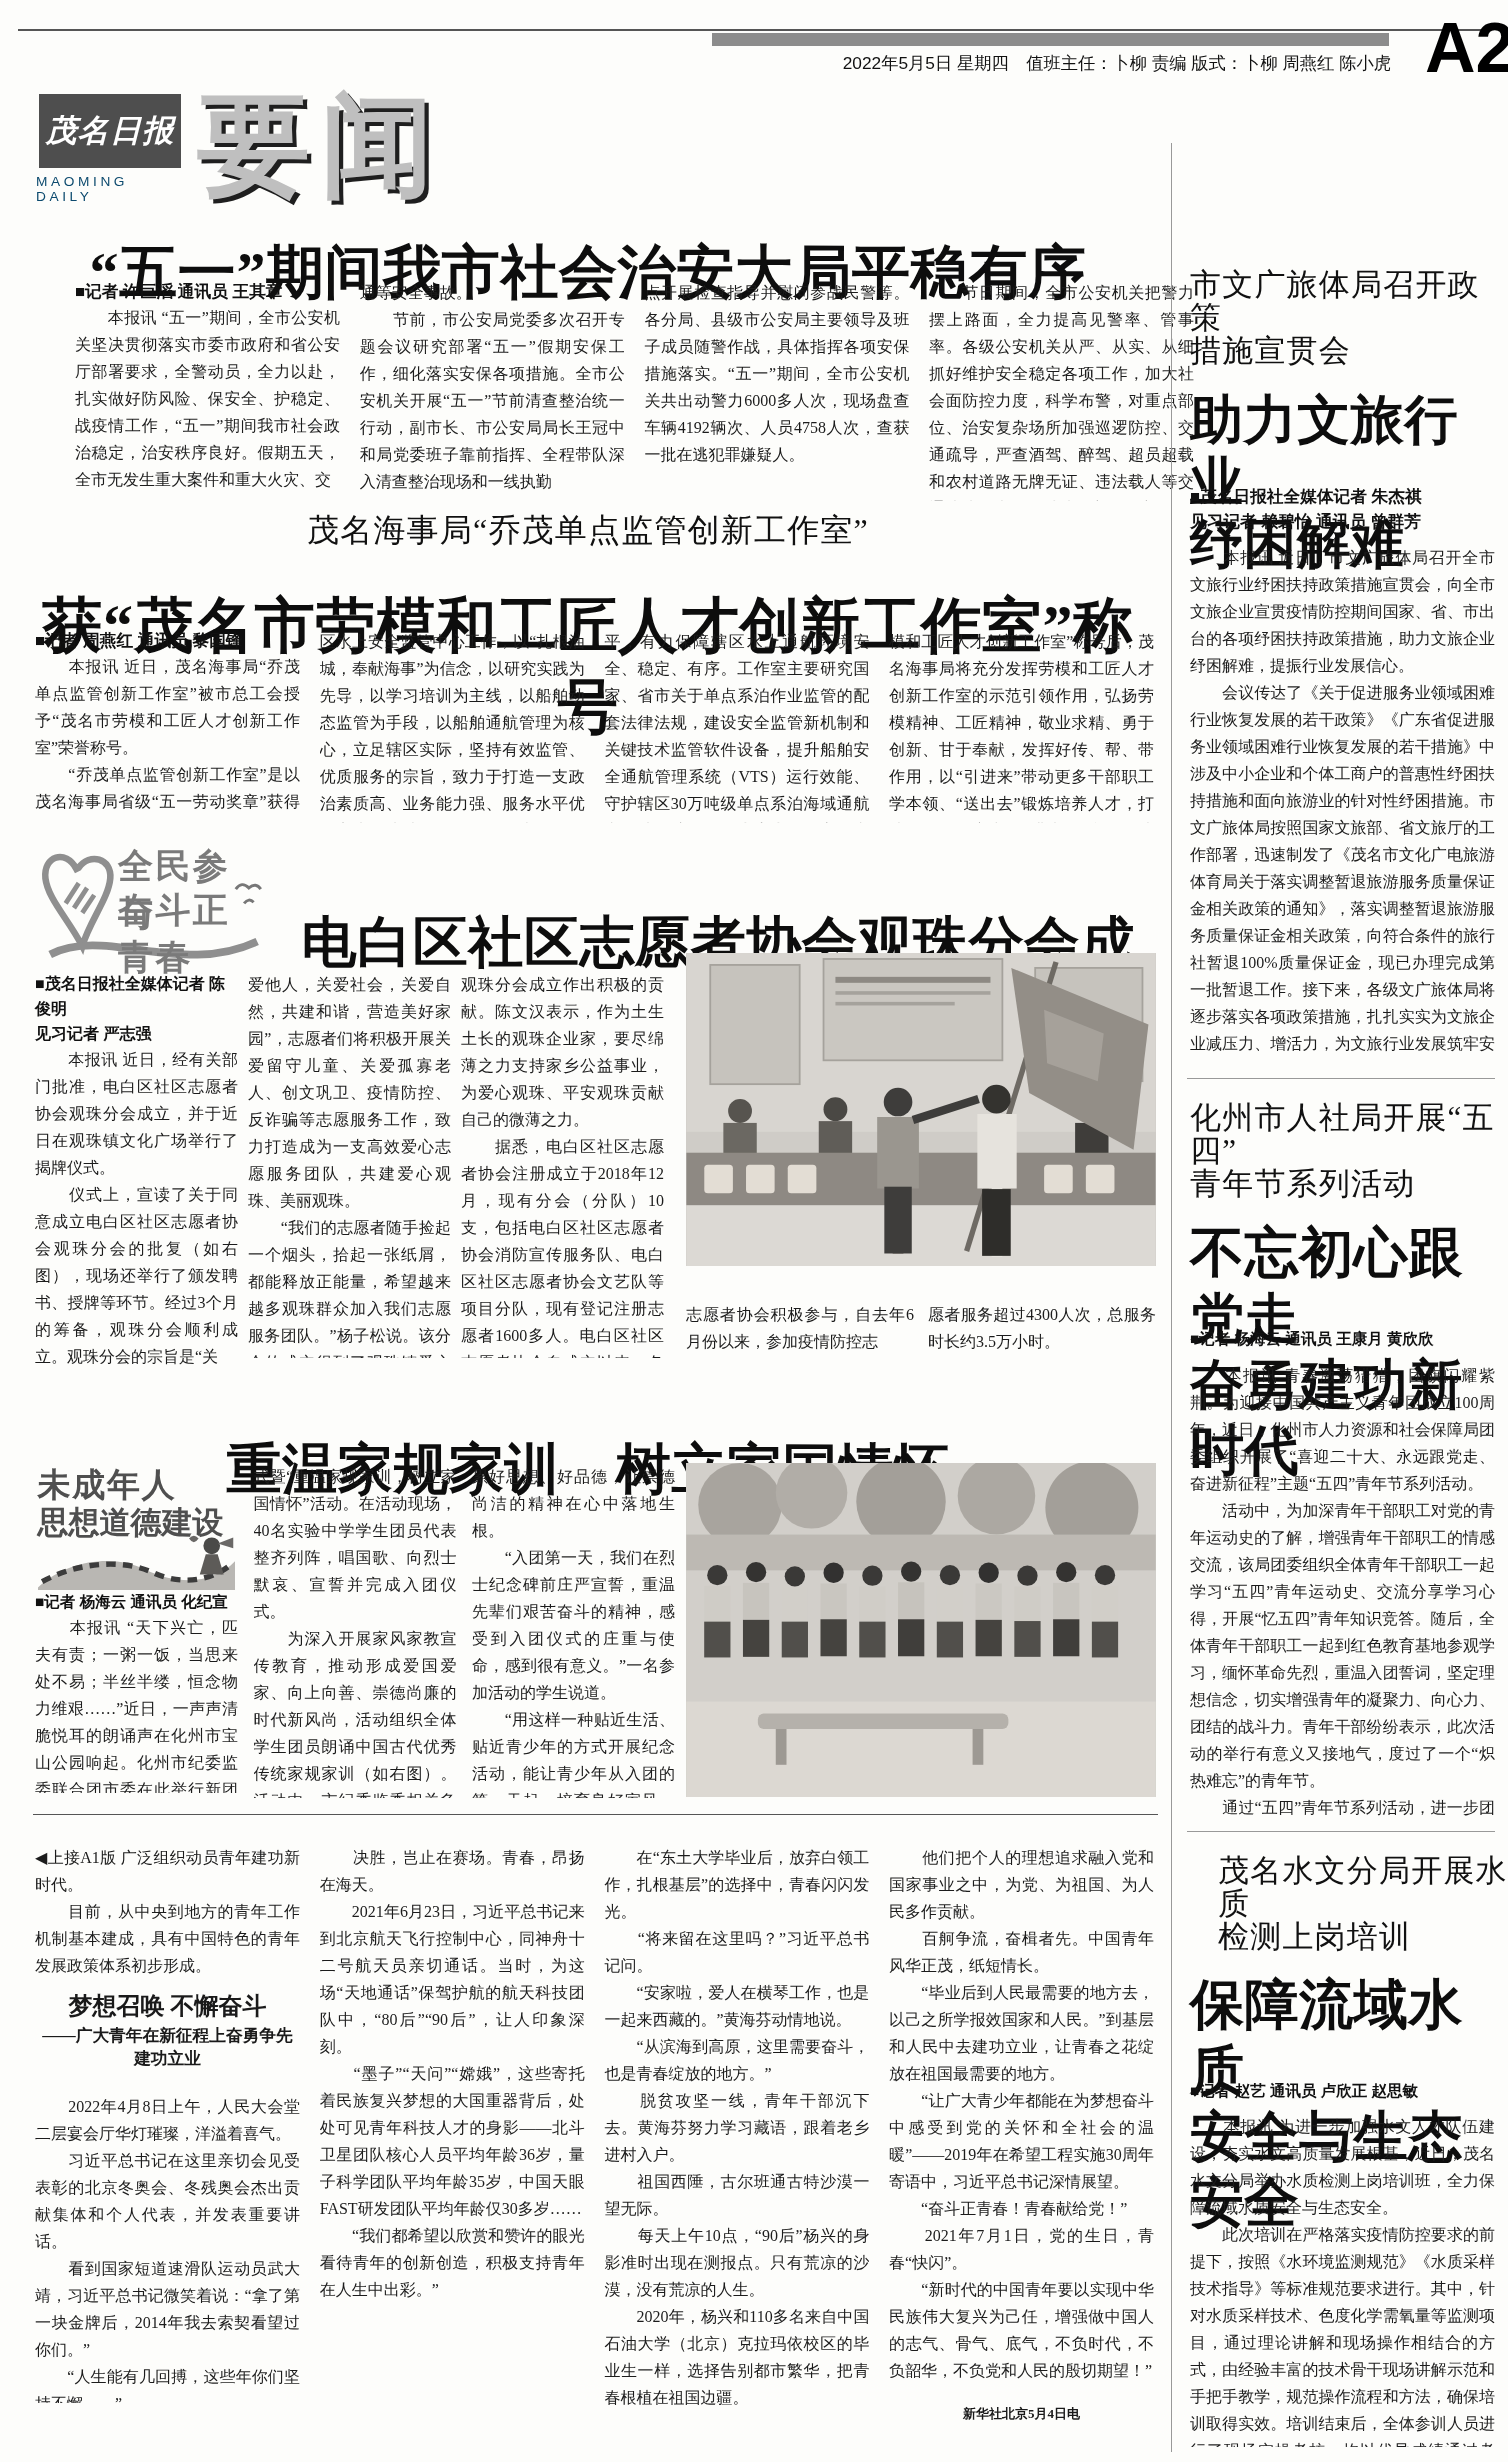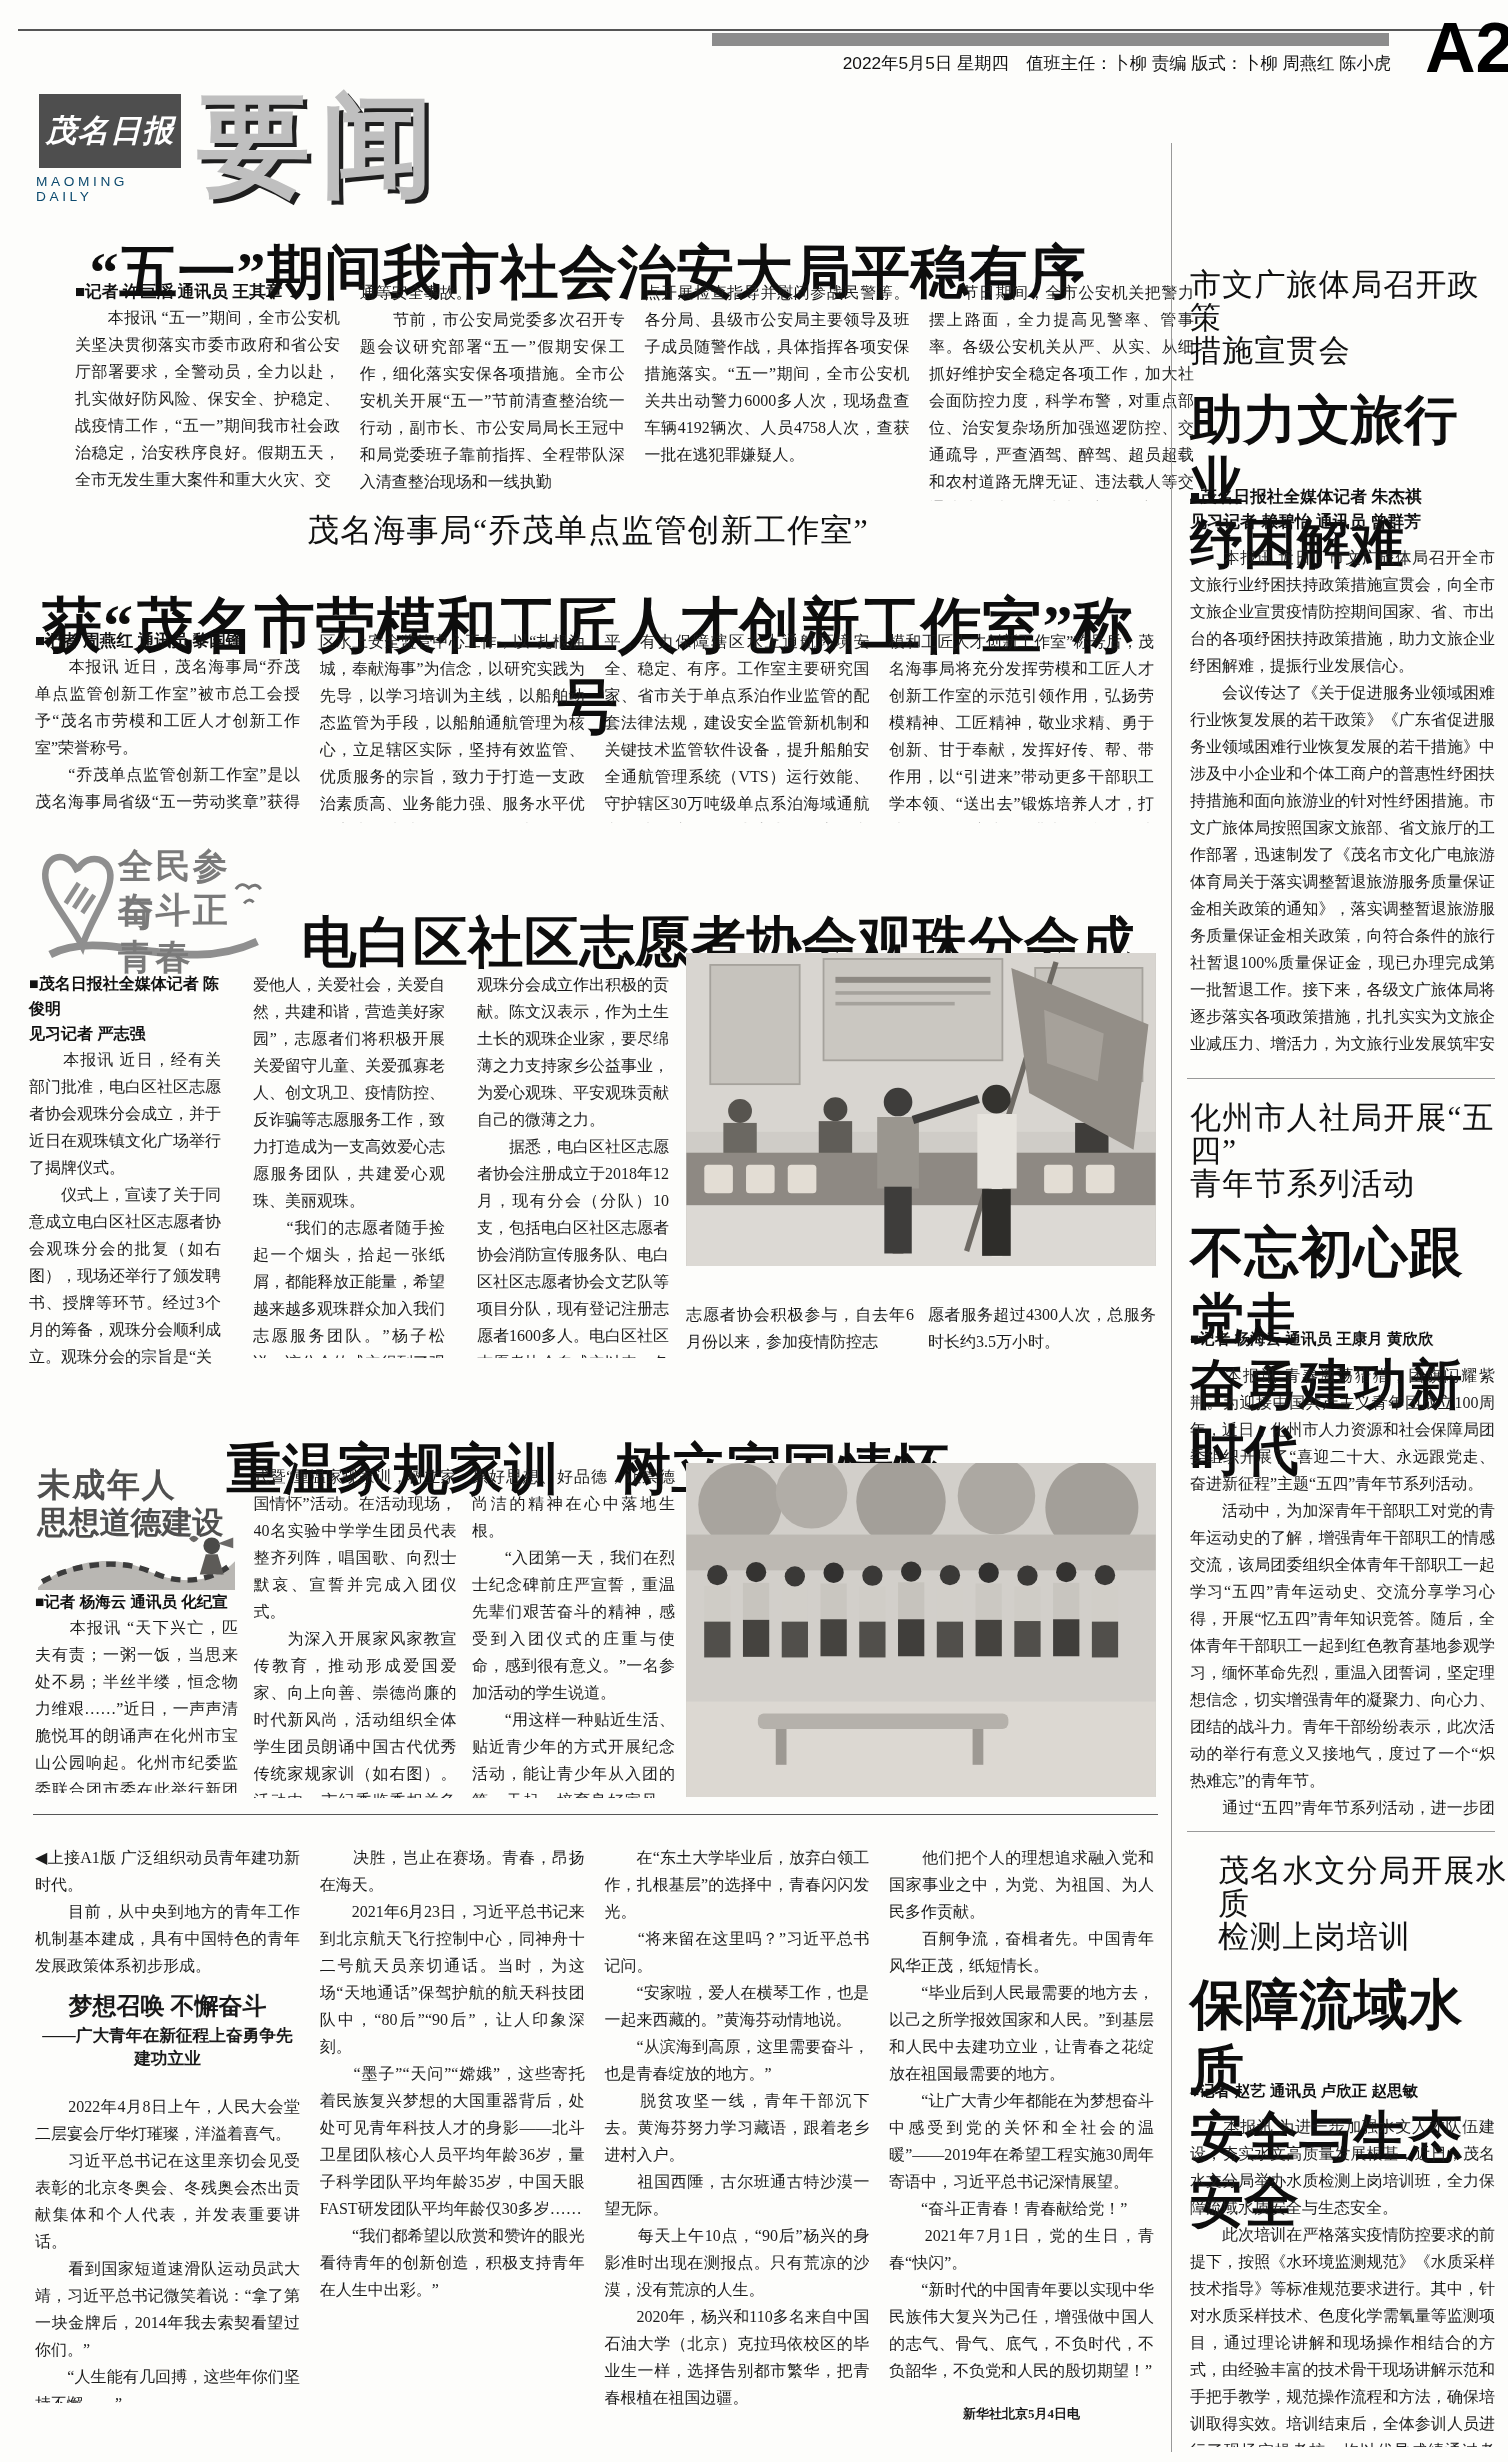--- a/index.html
+++ b/index.html
@@ -70,21 +70,21 @@
       <path d="M44 120 l22 -34 M58 128 l22 -34 M72 136 l20 -30" stroke="#8f8f8f" stroke-width="8" fill="none"></path>
       <path d="M18 206 C110 158 240 244 366 184" stroke="#8f8f8f" stroke-width="13" fill="none"></path>
       <path d="M330 96 q10 -14 22 -2 q12 -10 20 2 M344 120 q8 -10 16 -2" stroke="#777" stroke-width="5" fill="none"></path>
     </svg>
     <div class="abs sans" style="left:79px;top:10.7px;font-size:35px;font-weight:700;color:#7a7a7a;letter-spacing:2.4px;">全民参与</div>
     <div class="abs sans" style="left:79px;top:55px;font-size:35px;font-weight:700;color:#7a7a7a;letter-spacing:2.4px;">奋斗正青春</div>
   </div>
 
   <div class="abs bighead" style="left:280px;top:870px;width:877px;text-align:center;font-size:55px;">电白区社区志愿者协会观珠分会成立</div>
 
-  <div class="abs colrow" style="left:29px;top:971px;width:640px;height:387px;gap:32px;">
+  <div class="abs colrow" style="left:35px;top:971px;width:640px;height:387px;gap:10px;">
     <div style="width:203px;">
       <div class="byline" style="font-size:16px;">■茂名日报社全媒体记者 陈俊明
   见习记者 严志强</div>
       <div class="bt" style="height:332px;">　　本报讯 近日，经有关部门批准，电白区社区志愿者协会观珠分会成立，并于近日在观珠镇文化广场举行了揭牌仪式。
 　　仪式上，宣读了关于同意成立电白区社区志愿者协会观珠分会的批复（如右图），现场还举行了颁发聘书、授牌等环节。经过3个月的筹备，观珠分会顺利成立。观珠分会的宗旨是“关</div>
     </div>
     <div class="bt" style="width:203px;height:387px;">爱他人，关爱社会，关爱自然，共建和谐，营造美好家园”，志愿者们将积极开展关爱留守儿童、关爱孤寡老人、创文巩卫、疫情防控、反诈骗等志愿服务工作，致力打造成为一支高效爱心志愿服务团队，共建爱心观珠、美丽观珠。
 　　“我们的志愿者随手捡起一个烟头，拾起一张纸屑，都能释放正能量，希望越来越多观珠群众加入我们志愿服务团队。”杨子松说。该分会的成立得到了观珠镇爱心企业和热心人士的大力支持，他们捐款捐物，奉献爱心，凝心聚力，让好心精神在观珠延伸。
 　　爱心企业家陈文汉带头为观珠分会捐资6000元，他还发动身边其他热心人士捐资捐物，为</div>
     <div class="bt" style="width:203px;height:387px;">观珠分会成立作出积极的贡献。陈文汉表示，作为土生土长的观珠企业家，要尽绵薄之力支持家乡公益事业，为爱心观珠、平安观珠贡献自己的微薄之力。

